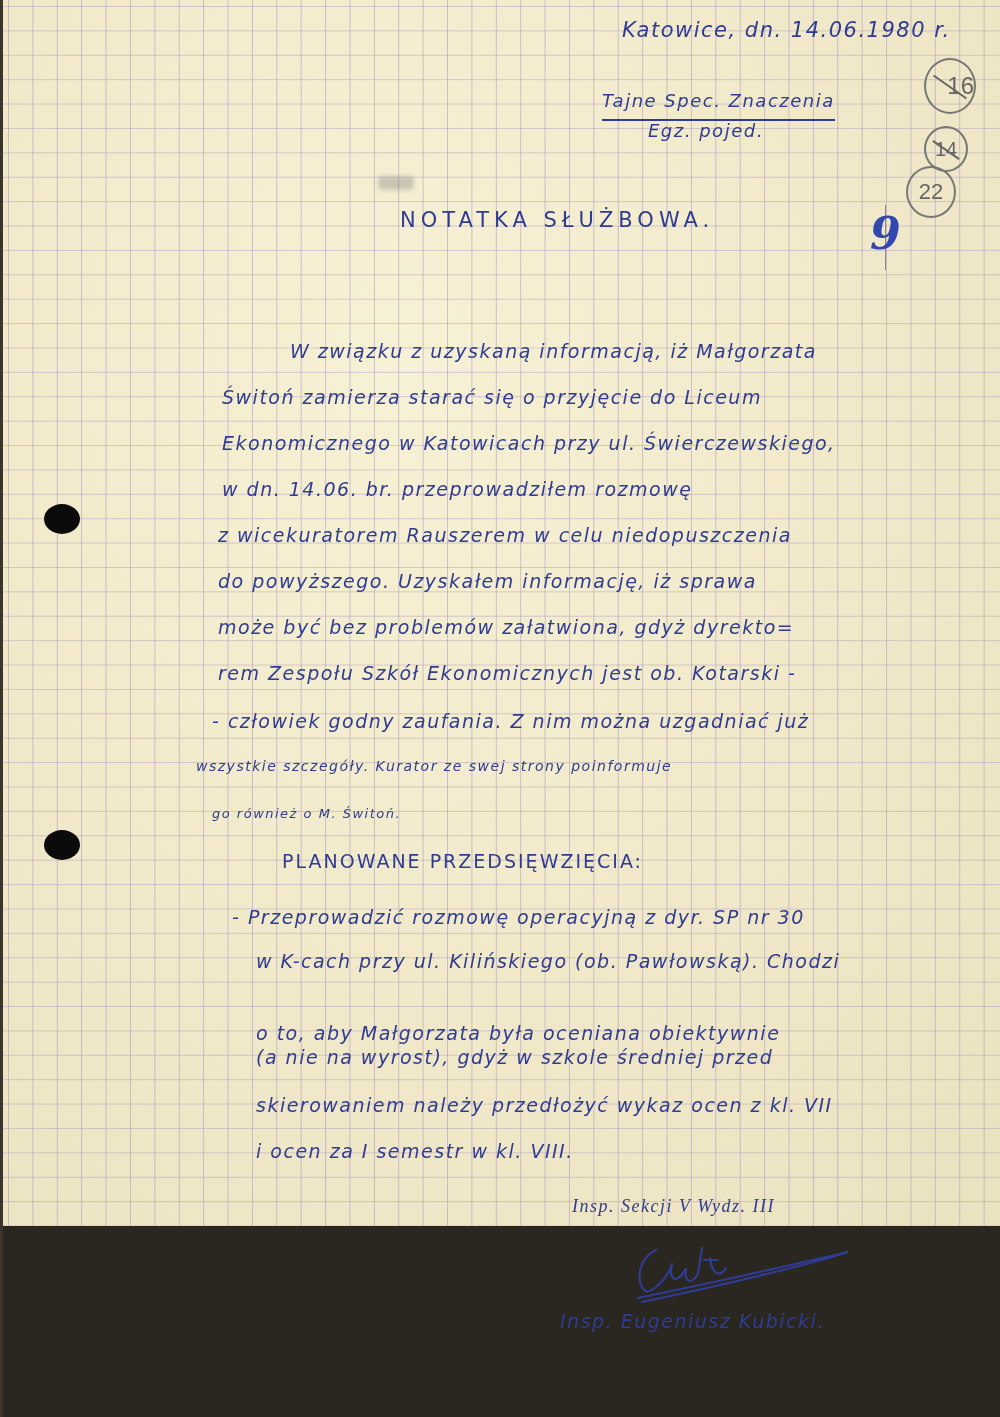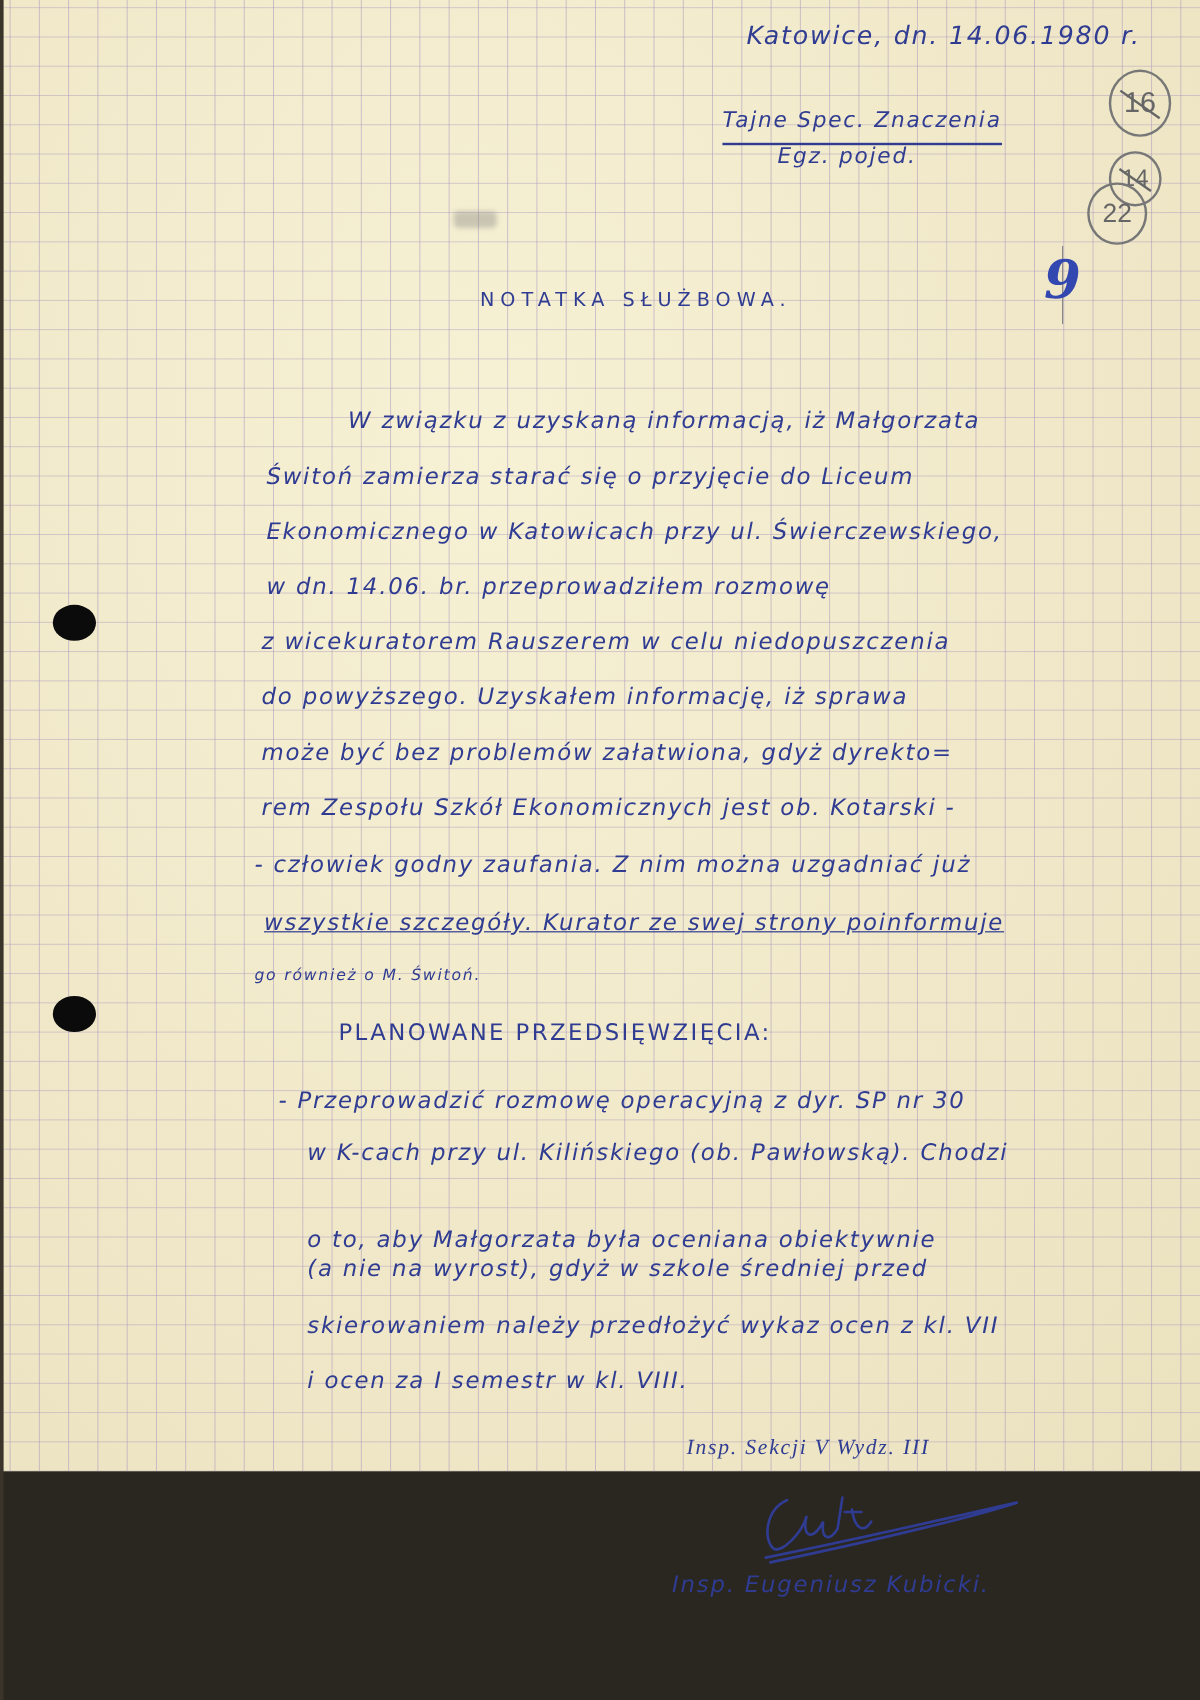--- a/index.html
+++ b/index.html
@@ -35,21 +35,21 @@
   .circle {
     position: absolute; border: 2px solid #777; border-radius: 50%;
     display: flex; align-items: center; justify-content: center;
     font-family: "Liberation Sans", sans-serif; color: #666; font-size: 24px;
   }
   .strike::after {
     content: ""; position: absolute; left: 4px; right: 4px; top: 50%;
     height: 2px; background: #666; transform: rotate(35deg);
   }
   .underline { border-bottom: 2px solid #2f3c92; padding-bottom: 8px; }
-  .title { font-style: normal; font-size: 16px; letter-spacing: 5px; margin-top: 32px; }
+  .title { font-style: normal; font-size: 21px; letter-spacing: 5px; }
   .smudge {
     position:absolute; left:378px; top:176px; width:36px; height:14px;
     background: rgba(120,120,120,0.35); border-radius: 4px; filter: blur(2px);
   }
   .pagenum {
     position:absolute; left:870px; top:208px; font-size:44px; font-style: italic;
     color:#3347b0; font-family: "DejaVu Serif", serif; font-weight: bold;
   }
   .pencil-line { position:absolute; left:885px; top:205px; width:1px; height:65px; background:#888; }
   .signature {
@@ -63,47 +63,47 @@
   <div class="edge-left"></div>
 
   <div class="hole" style="left:44px; top:504px;"></div>
   <div class="hole" style="left:44px; top:830px;"></div>
 
   <div class="ink" style="left:622px; top:18px; font-size:21px;">Katowice, dn. 14.06.1980 r.</div>
 
   <div class="ink underline" style="left:602px; top:90px; font-size:18px;">Tajne Spec. Znaczenia</div>
   <div class="ink" style="left:648px; top:120px; font-size:18px;">Egz. pojed.</div>
 
-  <div class="circle strike" style="left:924px; top:58px; width:48px; height:52px;">
+  <div class="circle strike" style="left:924px; top:58px; width:48px; height:52px;justify-content:flex-end;">
     <span>16</span>
   </div>
   <div class="circle strike" style="left:924px; top:126px; width:40px; height:42px; font-size:20px;">
     <span>14</span>
   </div>
-  <div class="circle" style="left:906px; top:152px; width:46px; height:48px; font-size:22px;">
+  <div class="circle" style="left:906px; top:166px; width:46px; height:48px; font-size:22px;">
     <span>22</span>
   </div>
   <div class="pencil-line"></div>
   <div class="pagenum">9</div>
 
   <div class="smudge"></div>
 
   <div class="ink title" style="left:400px; top:208px;">NOTATKA SŁUŻBOWA.</div>
 
   <div>
     <div class="ink" style="left:290px; top:340px; font-size:19px;">W związku z uzyskaną informacją, iż Małgorzata</div>
     <div class="ink" style="left:222px; top:386px; font-size:19px;">Świtoń zamierza starać się o przyjęcie do Liceum</div>
     <div class="ink" style="left:222px; top:432px; font-size:19px;">Ekonomicznego w Katowicach przy ul. Świerczewskiego,</div>
     <div class="ink" style="left:222px; top:478px; font-size:19px;">w dn. 14.06. br. przeprowadziłem rozmowę</div>
     <div class="ink" style="left:218px; top:524px; font-size:19px;">z wicekuratorem Rauszerem w celu niedopuszczenia</div>
     <div class="ink" style="left:218px; top:570px; font-size:19px;">do powyższego. Uzyskałem informację, iż sprawa</div>
     <div class="ink" style="left:218px; top:616px; font-size:19px;">może być bez problemów załatwiona, gdyż dyrekto=</div>
     <div class="ink" style="left:218px; top:662px; font-size:19px;">rem Zespołu Szkół Ekonomicznych jest ob. Kotarski -</div>
     <div class="ink" style="left:212px; top:710px; font-size:19px;">- człowiek godny zaufania. Z nim można uzgadniać już</div>
-    <div class="ink" style="left:220px; top:758px; font-size:19px;text-decoration:underline;">wszystkie szczegóły. Kurator ze swej strony poinformuje</div>
+    <div class="ink" style="left:196px; top:758px; font-size:14px;">wszystkie szczegóły. Kurator ze swej strony poinformuje</div>
     <div class="ink" style="left:212px; top:806px; font-size:13px;">go również o M. Świtoń.</div>
   </div>
 
   <div class="ink" style="left:282px; top:850px; font-size:19px; font-style:normal; letter-spacing:2px;">PLANOWANE PRZEDSIĘWZIĘCIA:</div>
 
   <div>
     <div class="ink" style="left:232px; top:906px; font-size:19px;">- Przeprowadzić rozmowę operacyjną z dyr. SP nr 30</div>
     <div class="ink" style="left:256px; top:950px; font-size:19px;">w K-cach przy ul. Kilińskiego (ob. Pawłowską). Chodzi</div>
     <div class="ink" style="left:256px; top:1022px; font-size:19px;">o to, aby Małgorzata była oceniana obiektywnie</div>
     <div class="ink" style="left:256px; top:1046px; font-size:19px;">(a nie na wyrost), gdyż w szkole średniej przed</div>

